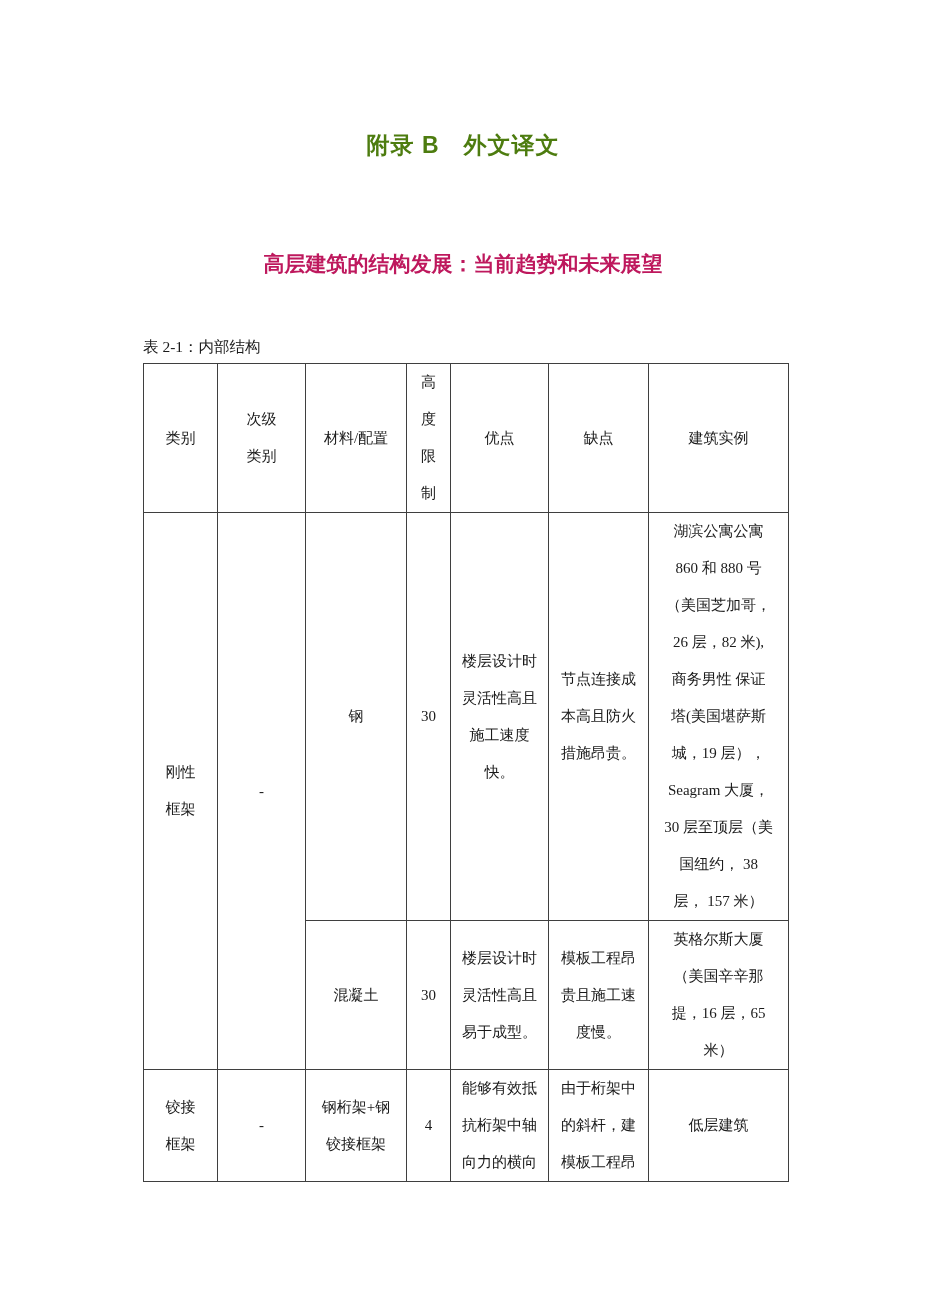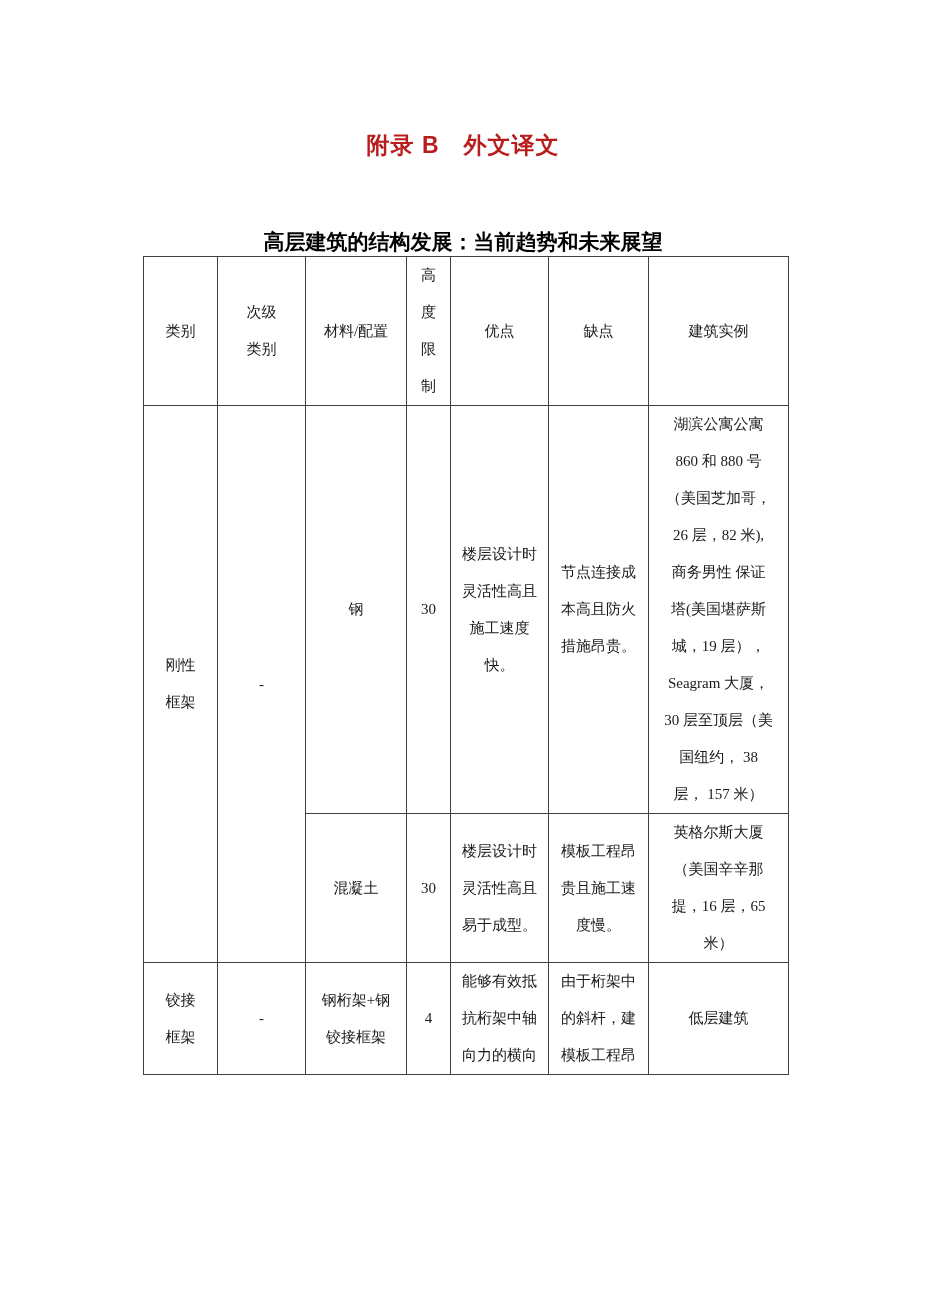--- a/index.html
+++ b/index.html
@@ -19,30 +19,30 @@
     position: relative;
   }
   .appendix-title {
     margin-top: 130px;
     text-align: center;
     font-family: "Liberation Sans", "DejaVu Sans", sans-serif;
     font-weight: 700;
     font-size: 23px;
     line-height: 30px;
     letter-spacing: 1px;
-    color: #b91c1c;
+    color: #4d7c0f;
   }
   .article-title {
-    margin-top: 68px;
+    margin-top: 90px;
     text-align: center;
     font-family: "Liberation Sans", "DejaVu Sans", sans-serif;
     font-weight: 700;
     font-size: 21px;
     line-height: 28px;
-    color: #000000;
+    color: #be185d;
   }
   .table-caption {
     margin: 58px 0 5px 143px;
     font-size: 15.5px;
     line-height: 22px;
     font-weight: 400;
   }
   table.doc-table {
     margin-left: 143px;
     width: 645px;
@@ -68,20 +68,21 @@
 </style>
 </head>
 <body>
 
 <div class="page">
 
   <h1 class="appendix-title">附录 B　外文译文</h1>
 
   <h2 class="article-title">高层建筑的结构发展：当前趋势和未来展望</h2>
 
+  <p class="table-caption">表 2-1：内部结构</p>
 
   <table class="doc-table">
     <colgroup>
       <col style="width:74px">
       <col style="width:88px">
       <col style="width:101px">
       <col style="width:44px">
       <col style="width:98px">
       <col style="width:100px">
       <col style="width:140px">

